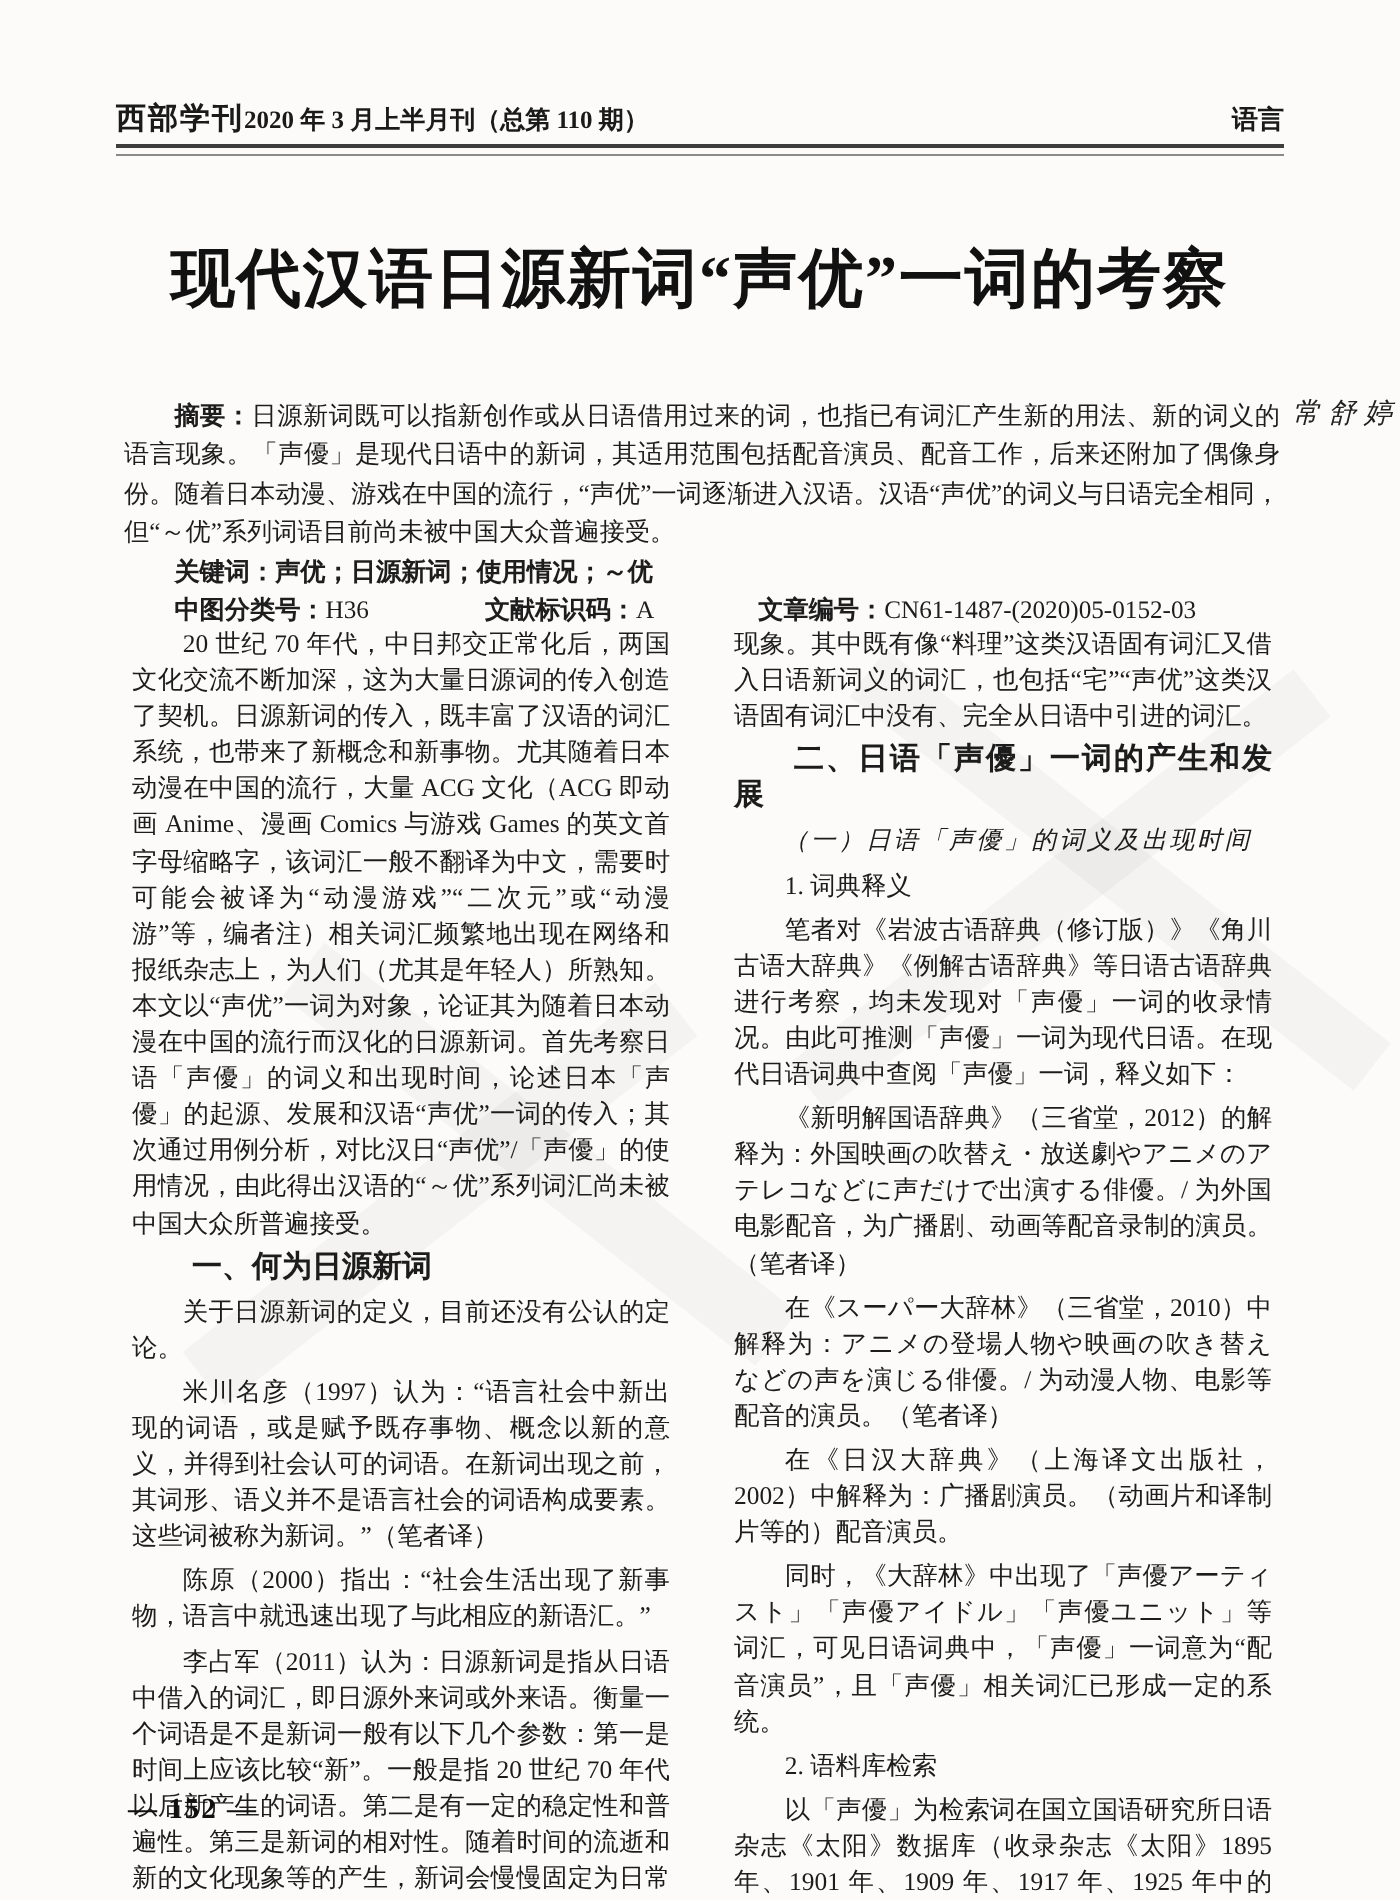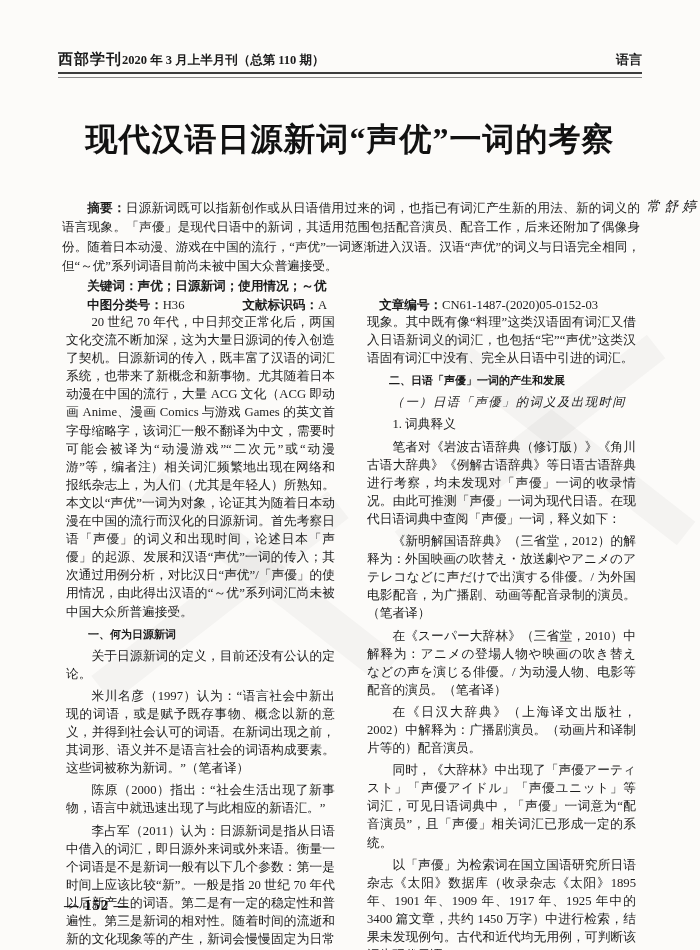--- a/index.html
+++ b/index.html
@@ -53,21 +53,21 @@
   .cols{
     position:absolute;left:62px;right:60px;top:309px;
     display:flex;gap:24px;
   }
   .col{
     width:277px;min-width:0;flex:1;
     font-size:12.7px;line-height:18.1px;text-align:justify;color:#1c1c1c;
   }
   .col p{margin:4px;text-indent:2em;}
   .col p.cont{text-indent:0;}
-  .col p.h-bold{font-family:"Liberation Sans",sans-serif;font-weight:700;font-size:11px;}
+  .col p.h-bold{font-family:"Liberation Sans",sans-serif;font-weight:700;font-size:15px;}
   .col p.h-kai{font-style:italic;letter-spacing:1.5px;font-size:12.3px;}
   .pagenum{
     position:absolute;left:64px;top:897px;
     font-weight:700;font-size:14.5px;color:#111;letter-spacing:1px;
   }
 </style>
 </head>
 <body>
 
 <div class="page">
@@ -107,20 +107,21 @@
     <div class="col" id="right-col">
         <p class="para cont">现象。其中既有像“料理”这类汉语固有词汇又借入日语新词义的词汇，也包括“宅”“声优”这类汉语固有词汇中没有、完全从日语中引进的词汇。</p>
         <p class="h-bold">二、日语「声優」一词的产生和发展</p>
         <p class="h-kai">（一）日语「声優」的词义及出现时间</p>
         <p class="h-num">1. 词典释义</p>
         <p class="para">笔者对《岩波古语辞典（修订版）》《角川古语大辞典》《例解古语辞典》等日语古语辞典进行考察，均未发现对「声優」一词的收录情况。由此可推测「声優」一词为现代日语。在现代日语词典中查阅「声優」一词，释义如下：</p>
         <p class="para">《新明解国语辞典》（三省堂，2012）的解释为：外国映画の吹替え・放送劇やアニメのアテレコなどに声だけで出演する俳優。/ 为外国电影配音，为广播剧、动画等配音录制的演员。（笔者译）</p>
         <p class="para">在《スーパー大辞林》（三省堂，2010）中解释为：アニメの登場人物や映画の吹き替えなどの声を演じる俳優。/ 为动漫人物、电影等配音的演员。（笔者译）</p>
         <p class="para">在《日汉大辞典》（上海译文出版社，2002）中解释为：广播剧演员。（动画片和译制片等的）配音演员。</p>
         <p class="para">同时，《大辞林》中出现了「声優アーティスト」「声優アイドル」「声優ユニット」等词汇，可见日语词典中，「声優」一词意为“配音演员”，且「声優」相关词汇已形成一定的系统。</p>
+        <p class="h-num">2. 语料库检索</p>
         <p class="para">以「声優」为检索词在国立国语研究所日语杂志《太阳》数据库（收录杂志《太阳》1895 年、1901 年、1909 年、1917 年、1925 年中的 3400 篇文章，共约 1450 万字）中进行检索，结果未发现例句。古代和近代均无用例，可判断该词为现代日语。</p>
         <p class="para">为大致推断现代日语「声優」的出现时期，使用“青空文库”“少纳言”和日本朝日新闻数据库“闻藏Ⅱ</p>
       </div>
   </div>
 
   <div class="pagenum">— 152 —</div>
 
 </div>
 
 </body></html>

